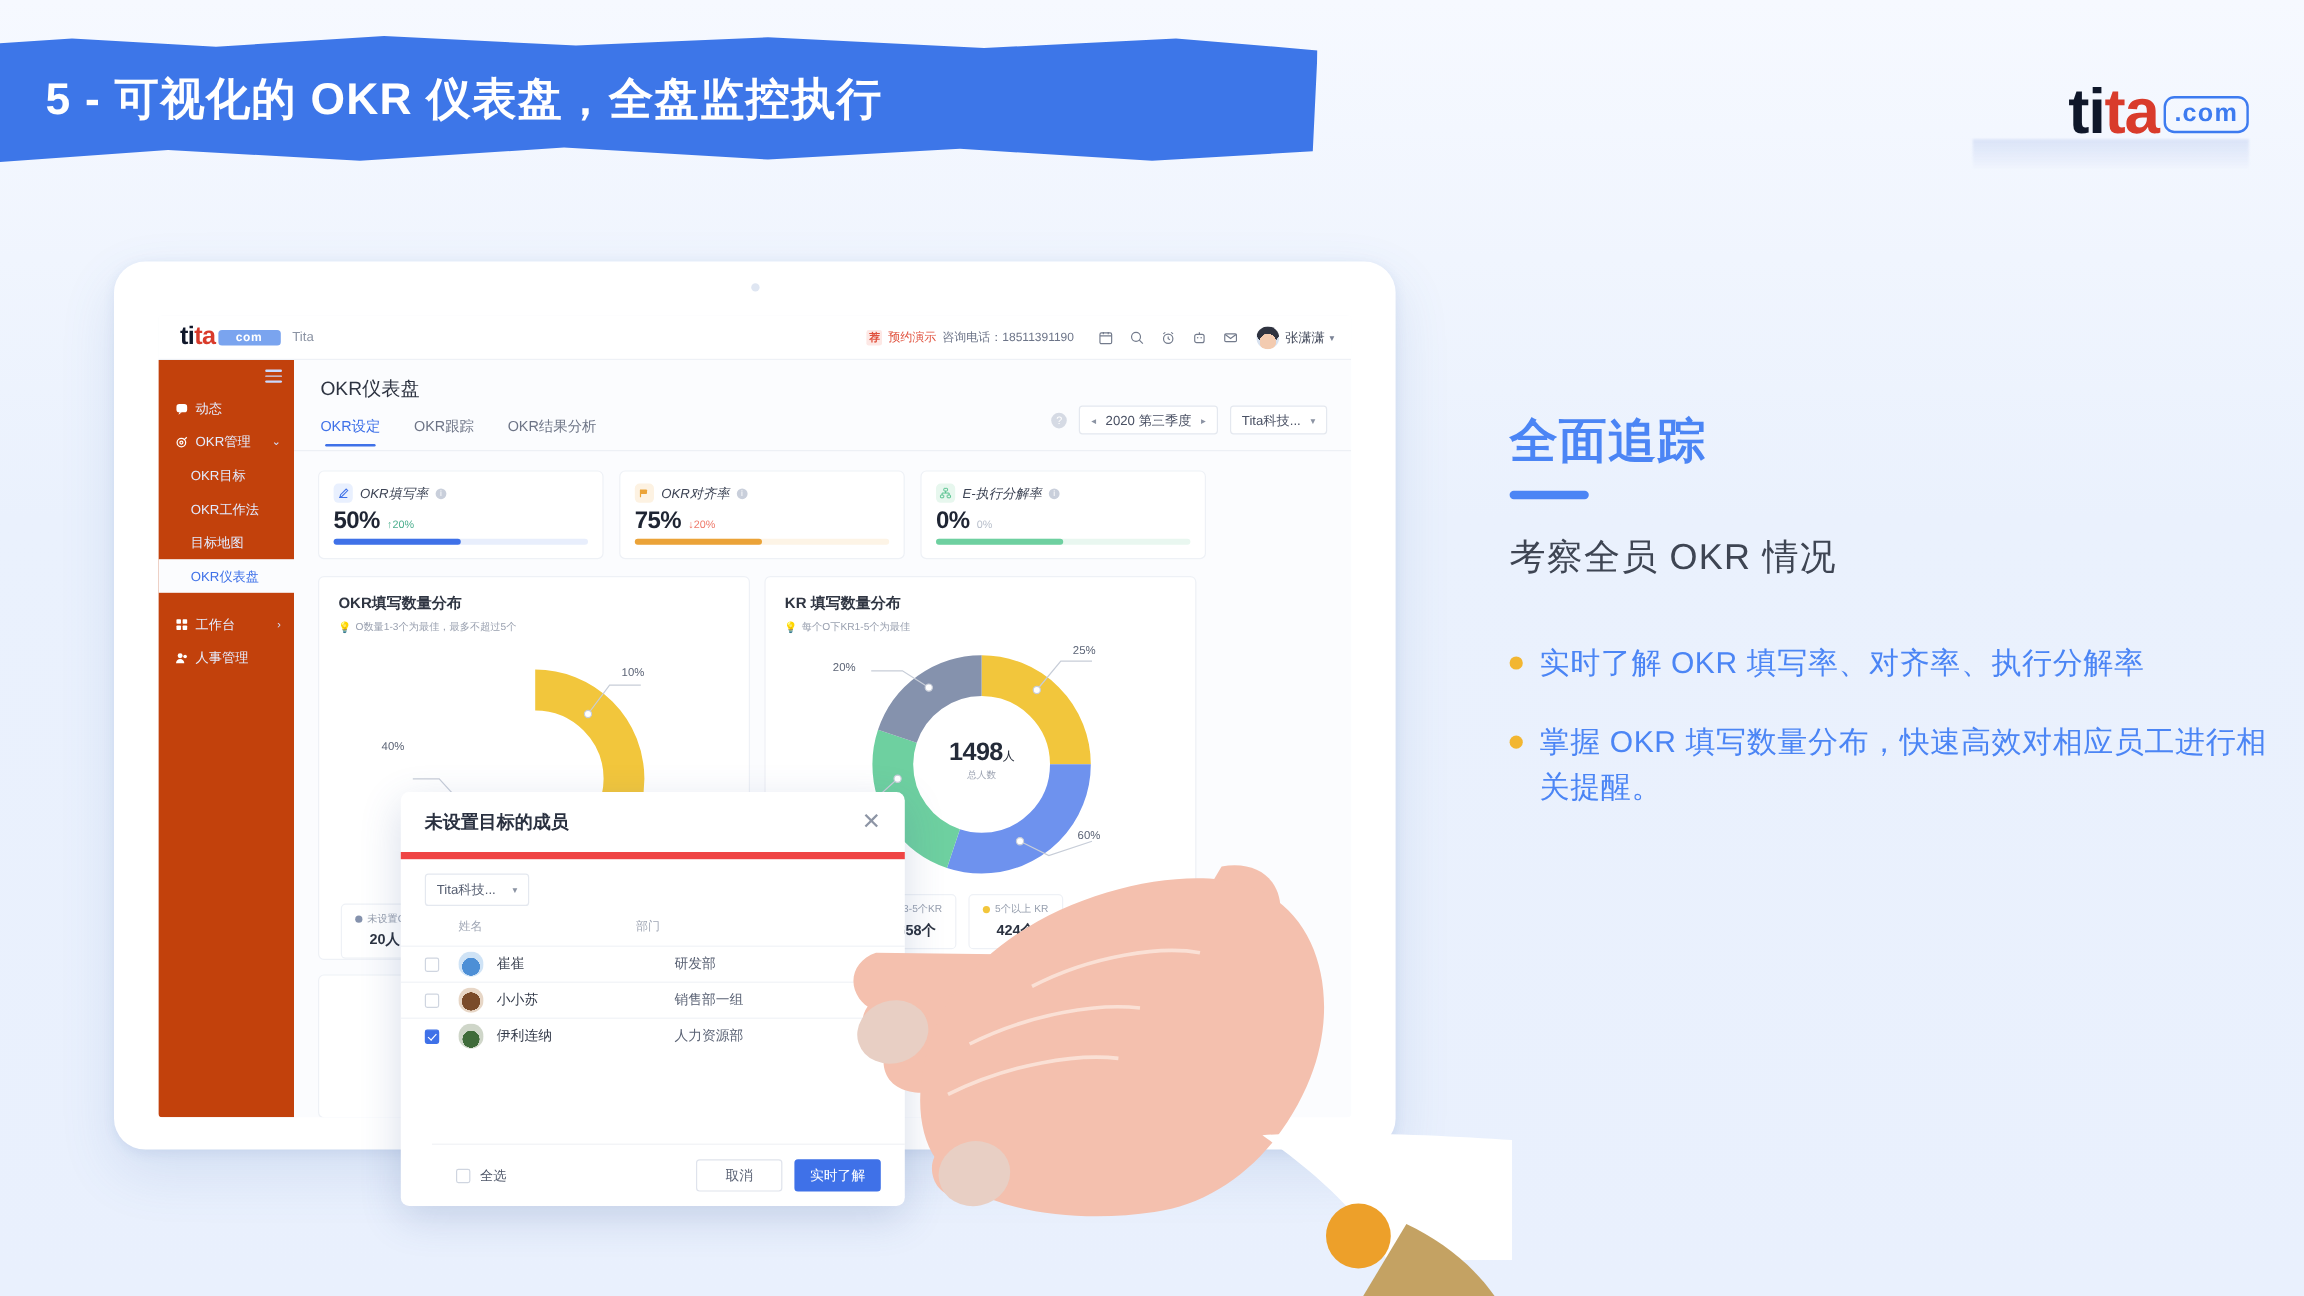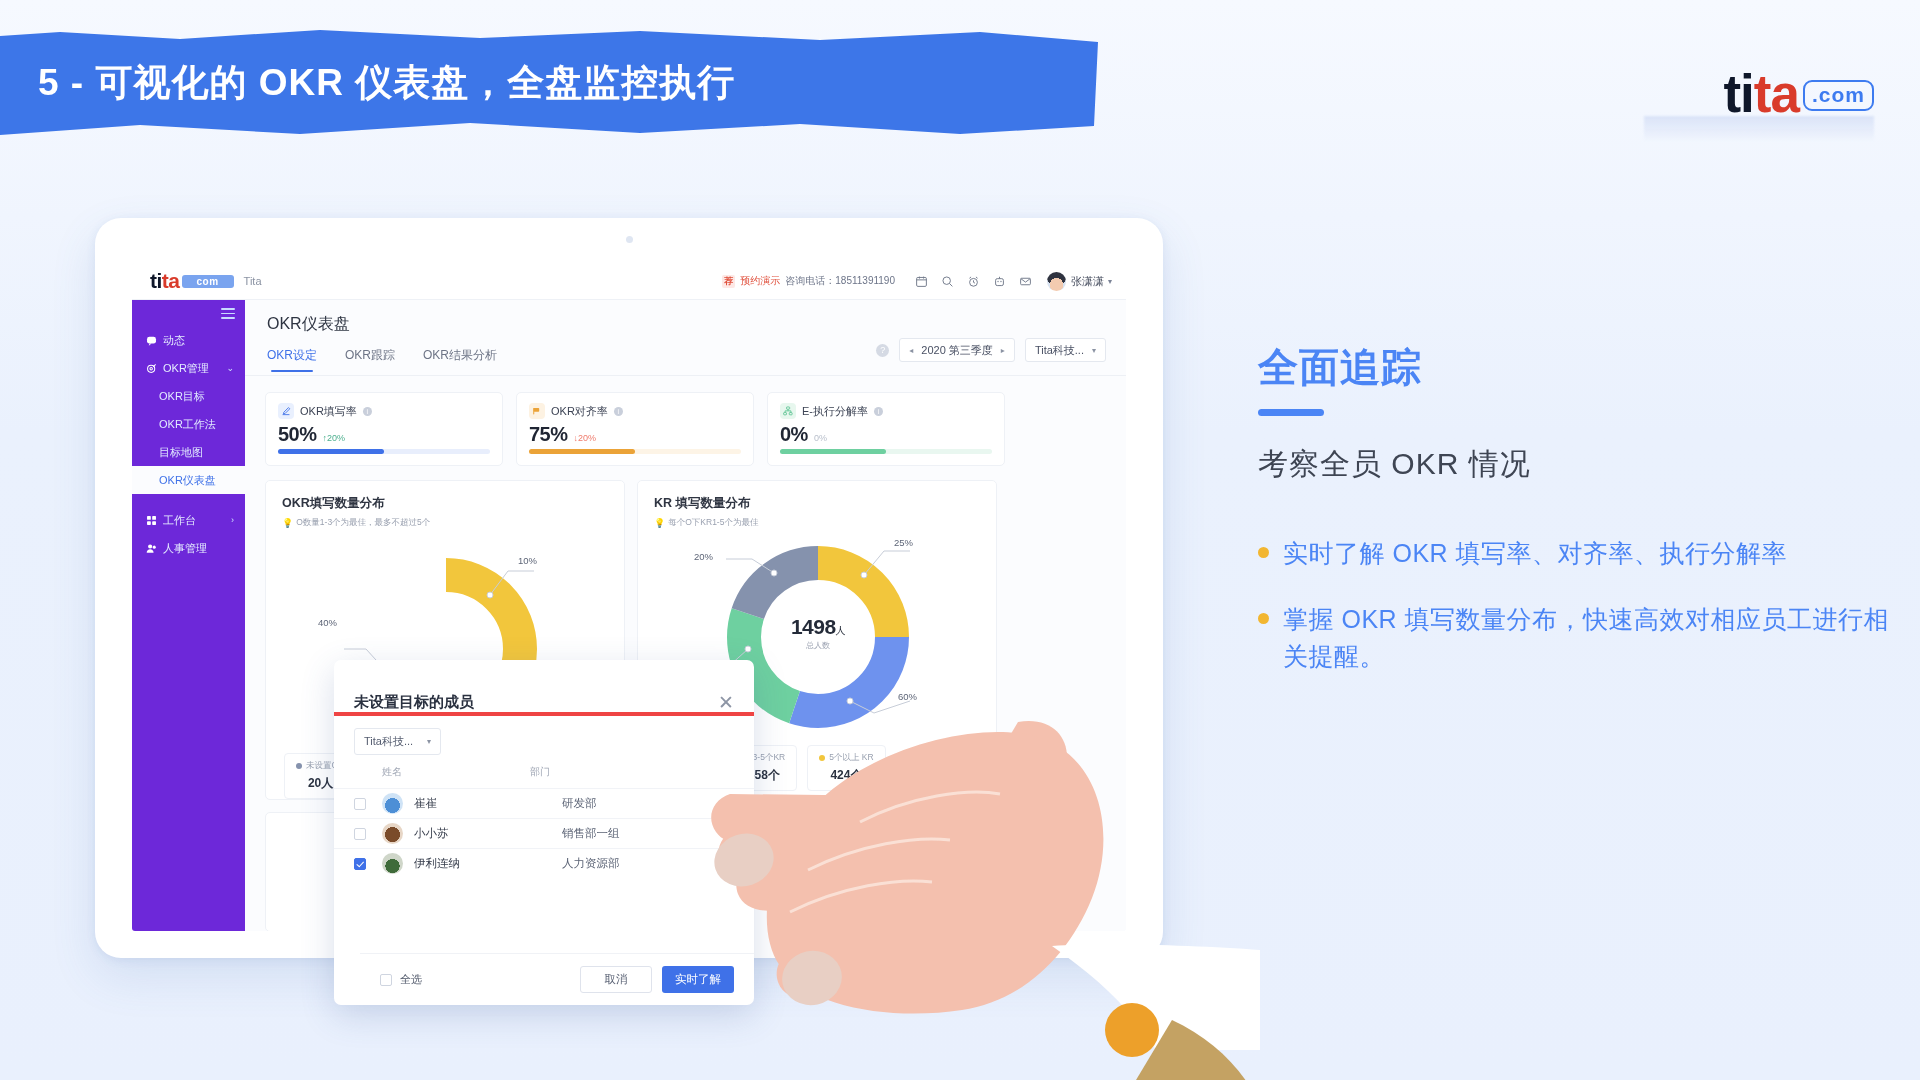--- a/index.html
+++ b/index.html
@@ -88,21 +88,21 @@
     background: radial-gradient(circle at 50% 68%, #f3cbb0 0 42%, transparent 43%),
                 radial-gradient(circle at 50% 22%, #2f3340 0 56%, transparent 57%),
                 #d8e2f0;
   }
   .user-name { font-size: 11px; color: #3f4658; margin-left: 5px; }
   .caret { font-size: 8px; color: #7b8396; margin-left: 4px; }
 
   
   .sidebar {
     position: absolute; left: 0; top: 37px; width: 113px; height: 631px;
-    background: #6d28d9; color: #fff;
+    background: #c2410c; color: #fff;
   }
   .hamb { position: absolute; right: 10px; top: 8px; width: 14px; }
   .hamb span { display: block; height: 1.6px; background: #c9d9ff; margin-bottom: 3px; border-radius: 1px; }
   .side-item {
     height: 28px; display: flex; align-items: center; padding-left: 13px;
     font-size: 11px; color: #e5edff; position: relative;
   }
   .side-item.sub { padding-left: 27px; font-size: 11px; color: #e2ebff; }
   .side-item.active { background: #fbfcfe; color: #3f71e8; font-weight: 500; }
   .side-ico { width: 12px; height: 12px; margin-right: 6px; display: inline-flex; align-items: center; justify-content: center; }
@@ -131,21 +131,21 @@
   .pillbox .arr { font-size: 8px; color: #8b93a3; }
 
   
   .kpis { position: absolute; left: 20px; top: 92px; display: flex; gap: 13px; }
   .kpi {
     width: 238px; height: 74px; background: #fff; border: 1px solid #eef1f6; border-radius: 5px;
     padding: 10px 12px; position: relative;
   }
   .kpi-head { display: flex; align-items: center; gap: 6px; }
   .kpi-ic { width: 16px; height: 16px; border-radius: 4px; display: flex; align-items: center; justify-content: center; font-size: 9px; }
-  .kpi-label { font-size: 11px; color: #3c4354; }
+  .kpi-label { font-size: 11px; color: #3c4354; font-style: italic; }
   .kpi-info { width: 9px; height: 9px; border-radius: 50%; background: #c9cfdb; color:#fff; font-size: 7px; line-height: 9px; text-align: center; }
   .kpi-val { margin-top: 4px; display: flex; align-items: baseline; gap: 6px; }
   .kpi-num { font-size: 20px; font-weight: 600; color: #1f2533; letter-spacing: -.5px; }
   .kpi-delta { font-size: 9px; }
   .kpi-bar { position: absolute; left: 12px; right: 12px; bottom: 11px; height: 5px; border-radius: 3px; }
   .kpi-fill { height: 5px; border-radius: 3px; }
 
   
   .panel { position: absolute; background: #fff; border: 1px solid #eef1f6; border-radius: 5px; }
   .panel-title { font-size: 12.5px; color: #2f3542; font-weight: 600; }
@@ -167,21 +167,21 @@
   .legend-top { display: flex; align-items: center; gap: 4px; font-size: 8.5px; color: #98a0af; white-space: nowrap; }
   .dot { width: 6px; height: 6px; border-radius: 50%; display: inline-block; }
   .legend-val { font-size: 12px; font-weight: 600; color: #2b3240; margin-top: 3px; }
 
   
   .modal {
     position: absolute; left: 334px; top: 660px; width: 420px; height: 345px;
     background: #fff; border-radius: 7px; box-shadow: 0 10px 34px rgba(60,90,150,.20);
     z-index: 40;
   }
-  .modal-head { height: 56px; display: flex; align-items: flex-end; padding: 0 20px; border-bottom: 4px solid #ef4444; }
+  .modal-head { height: 56px; display: flex; align-items: center; padding: 0 20px; border-bottom: 6px solid #ef4444; }
   .modal-title { font-size: 15px; font-weight: 600; color: #2a3140; }
   .modal-close { margin-left: auto; font-size: 19px; color: #8d95a5; line-height: 1; }
   .modal-filter { padding: 12px 20px 6px 20px; }
   .sel-box {
     display: inline-flex; align-items: center; gap: 14px; border: 1px solid #e4e8ef;
     border-radius: 3px; padding: 5px 9px; font-size: 11px; color: #555d70; background: #fff;
   }
   .sel-box .arr { font-size: 8px; color: #8b93a3; }
   .tbl { width: 100%; }
   .tbl-head { display: flex; padding: 4px 20px 9px 20px; font-size: 10px; color: #a0a7b5; }

